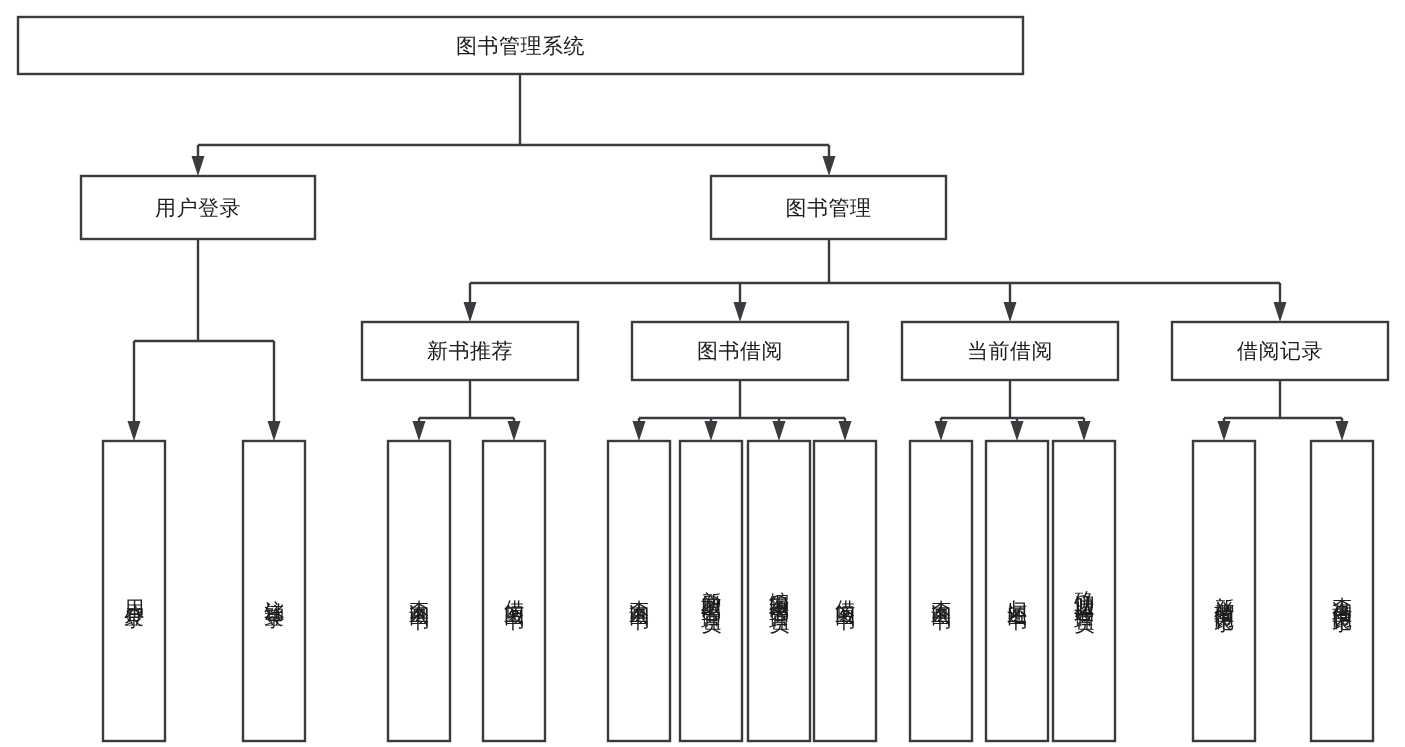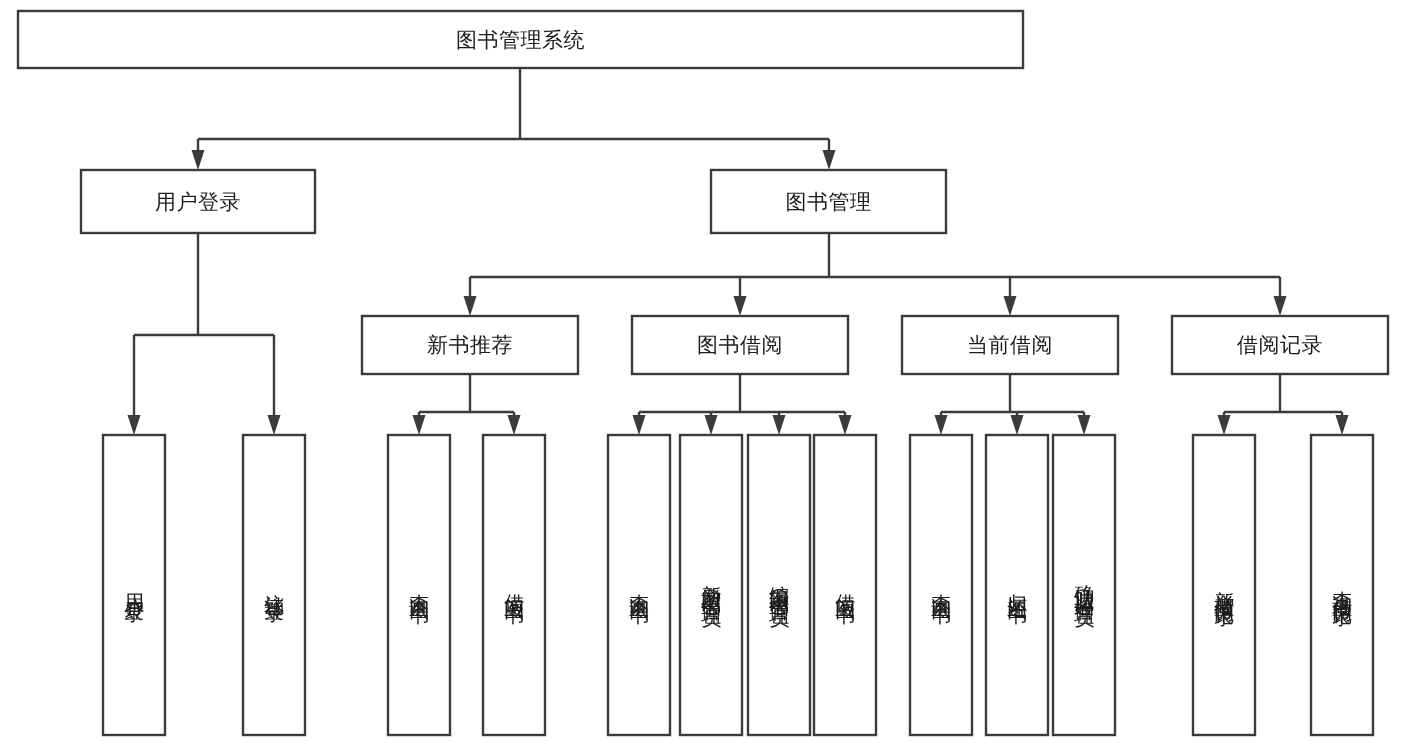--- a/index.html
+++ b/index.html
@@ -11,21 +11,21 @@
   body {
     width: 1405px;
     height: 747px;
     position: relative;
     overflow: hidden;
     font-family: "DejaVu Sans", "Liberation Sans", sans-serif;
   }
   #diagram-root {
     position: absolute;
     left: 0;
-    top: 0;
+    top: 6px;
     width: 1405px;
     height: 640px;
   }
   svg.diagram-canvas {
     display: block;
     width: 1405px;
     height: 747px;
     background: #ffffff;
   }
   .node-box {

